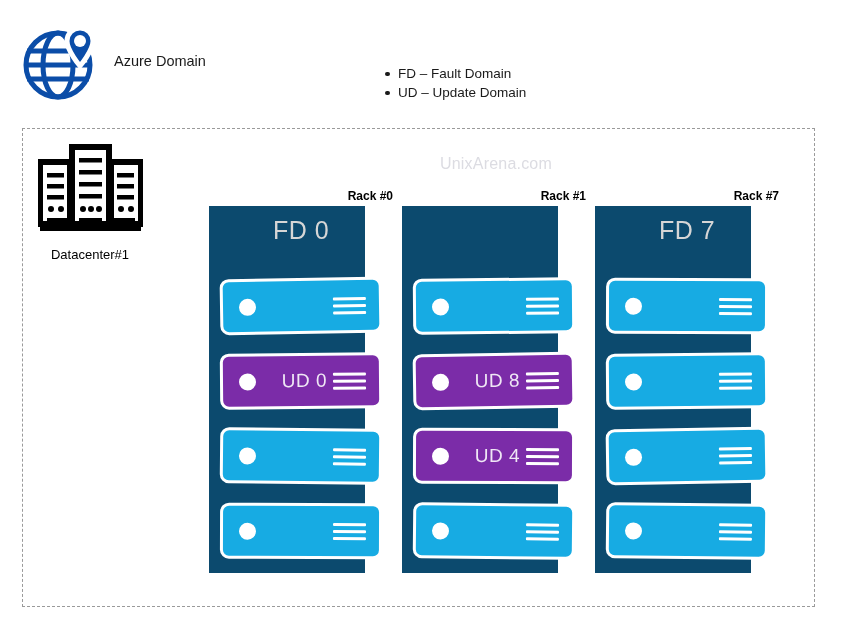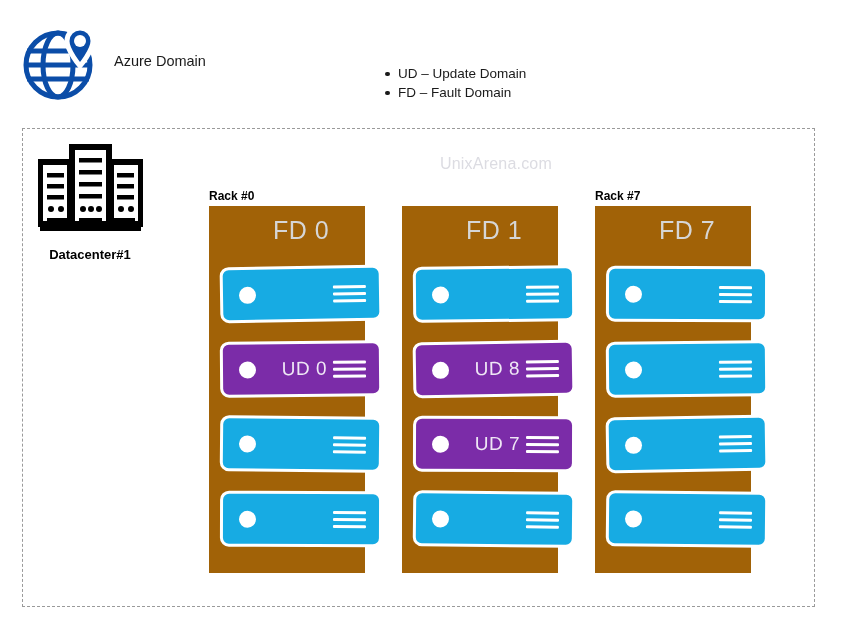--- a/index.html
+++ b/index.html
@@ -89,21 +89,21 @@
   }
   #datacenter-icon {
     display: block;
     width: 105px; height: 95px;
     margin: 0 auto;
   }
   #datacenter-label {
     margin-top: 10px;
     text-align: center;
     font-size: 13px;
-    font-weight: bold;
+    font-weight: normal;
     color: #000000;
     white-space: nowrap;
   }
 
   
   #racks-area {
     position: absolute;
     left: 209px; top: 189px;
     width: 570px;
     height: 385px;
@@ -111,47 +111,47 @@
   .rack-column {
     position: absolute;
     top: 0;
     width: 184px;
     height: 385px;
   }
   .rack-label {
     position: absolute;
     top: 0; left: 0;
     width: 184px;
-    text-align: left;
+    text-align: right;
     font-size: 12px;
     font-weight: bold;
     color: #000000;
     white-space: nowrap;
   }
   .rack-body {
     position: absolute;
     top: 17px; left: 0;
     width: 156px;
     height: 367px;
-    background: #a16207;
+    background: #0c4a6e;
   }
   .rack-fd-label {
     position: absolute;
     top: 10px; left: 0;
     width: 184px;
     text-align: center;
     font-size: 25px;
     color: #d6d6d6;
     font-weight: 400;
     letter-spacing: 0.5px;
     white-space: nowrap;
   }
   .rack-servers {
     position: absolute;
-    top: 60px; left: 0;
+    top: 72px; left: 0;
     width: 184px;
     height: 305px;
   }
 
   
   .server-tile {
     position: absolute;
     left: 11px;
     width: 162px;
     height: 56px;
@@ -216,22 +216,22 @@
           <line x1="9" y1="65" x2="71" y2="65"></line>
         </g>
         <path d="M62 14 a13 13 0 0 1 13 13 c0 9.5 -13 25 -13 25 c0 0 -13 -15.5 -13 -25 a13 13 0 0 1 13 -13 z" fill="#0B4DA8" stroke="#ffffff" stroke-width="5"></path>
         <circle cx="62" cy="27" r="6" fill="#ffffff"></circle>
       </svg>
     </span>
     <span id="azure-region-label">Azure Domain</span>
   </div>
 
   <ul id="legend-list">
+    <li>FD – Fault Domain</li>
     <li>UD – Update Domain</li>
-    <li>FD – Fault Domain</li>
   </ul>
 
 </div>
 
 <div id="region-boundary"></div>
 
 <div id="watermark">UnixArena.com</div>
 
 <div id="datacenter-group">
   <span>
@@ -326,22 +326,22 @@
               <i></i>
               <i></i>
             </span>
         </div>
 
       </div>
     </div>
   </div>
 
   <div class="rack-column" style="left:193px;">
+    <div class="rack-label">Rack #1</div>
     <div class="rack-body">
-      <div class="rack-fd-label">FD 1</div>
       <div class="rack-servers">
 
         <div class="server-tile cyan tilt-b" style="top:0px;">
           <span class="server-dot"></span>
           <span class="server-label"></span>
           <span class="server-lines">
               <i></i>
               <i></i>
               <i></i>
             </span>
@@ -352,21 +352,21 @@
           <span class="server-label">UD 8</span>
           <span class="server-lines">
               <i></i>
               <i></i>
               <i></i>
             </span>
         </div>
 
         <div class="server-tile purple tilt-d" style="top:150px;">
           <span class="server-dot"></span>
-          <span class="server-label">UD 7</span>
+          <span class="server-label">UD 4</span>
           <span class="server-lines">
               <i></i>
               <i></i>
               <i></i>
             </span>
         </div>
 
         <div class="server-tile cyan tilt-c" style="top:225px;">
           <span class="server-dot"></span>
           <span class="server-label"></span>

